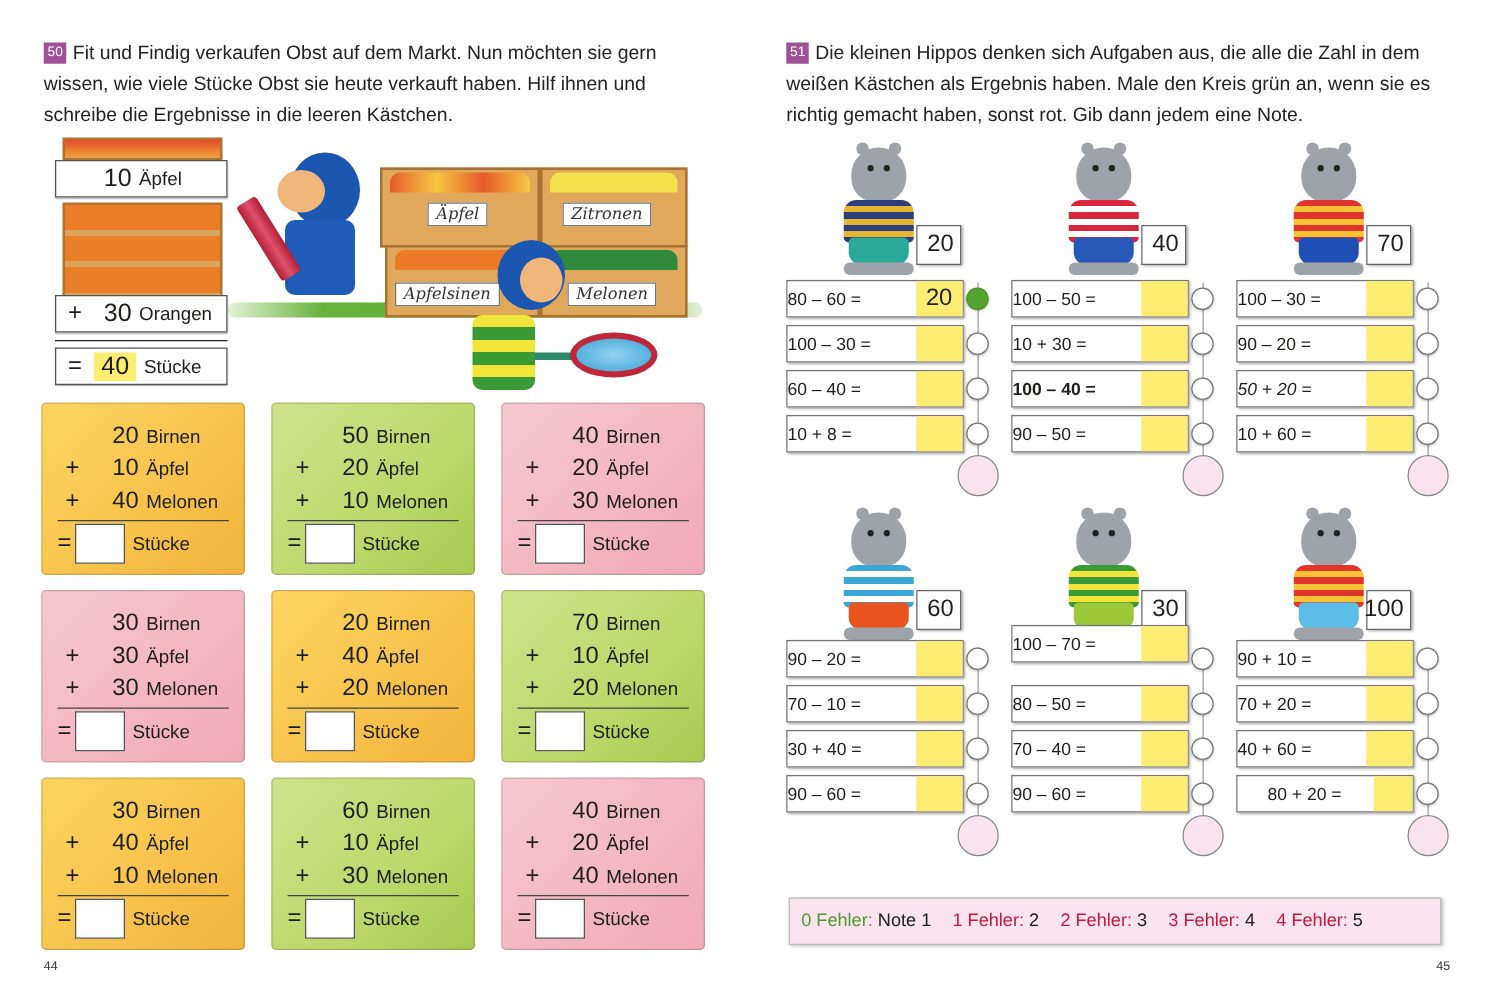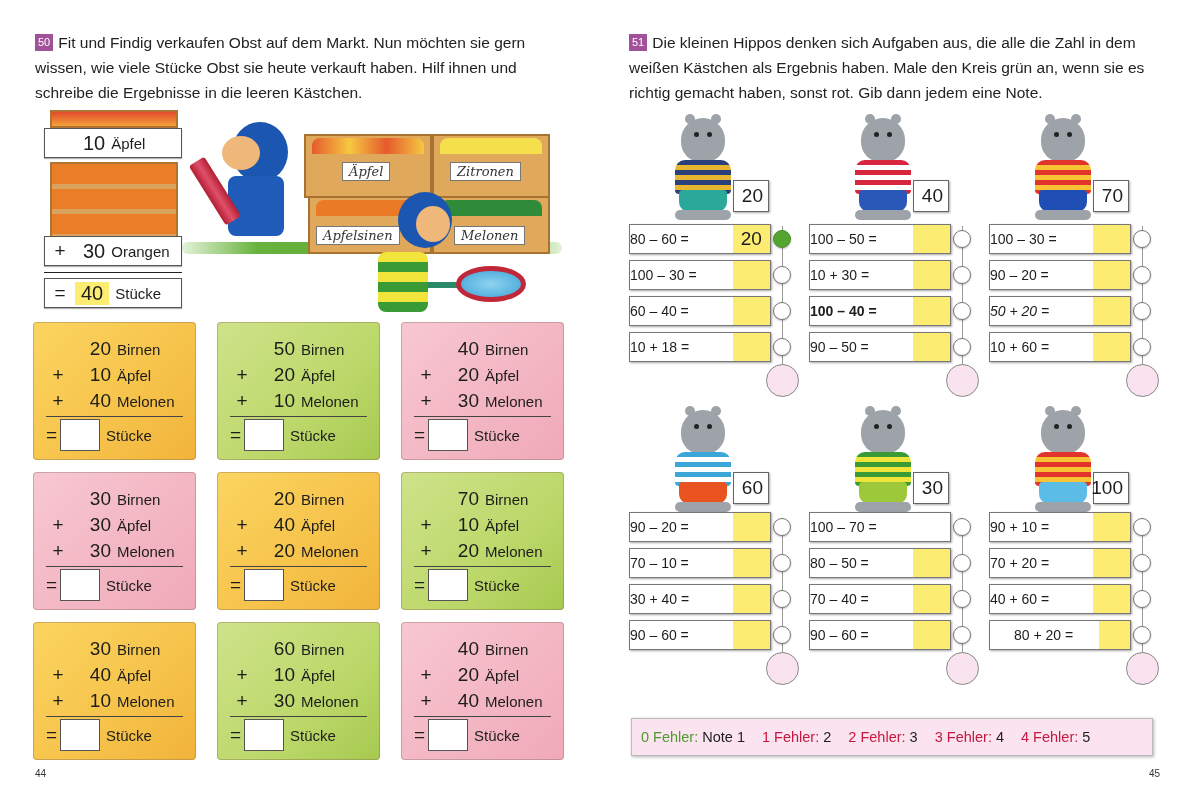--- a/index.html
+++ b/index.html
@@ -392,21 +392,21 @@
         <span class="eq-text">100 – 30 =</span>
         <span class="eq-ans"></span>
       </div>
     <div class="check" style="top:148px;"></div>
     <div class="eq-row" style="top:178px;">
         <span class="eq-text">60 – 40 =</span>
         <span class="eq-ans"></span>
       </div>
     <div class="check" style="top:184px;"></div>
     <div class="eq-row" style="top:214px;">
-        <span class="eq-text">10 + 18 =</span>
+        <span class="eq-text">10 + 8 =</span>
         <span class="eq-ans"></span>
       </div>
     <div class="check" style="top:220px;"></div>
     <div class="grade"></div>
   </div>
 
   <div class="hippo-block" style="left:213px; top:118px;">
     <div class="hippo">
       <div class="h-head">
           <div class="h-ear1"></div>
@@ -524,21 +524,21 @@
           <div class="h-ear2"></div>
           <div class="h-eye1"></div>
           <div class="h-eye2"></div>
         </div>
       <div class="h-shirt" style="background:repeating-linear-gradient(#3a9a35 0 5px,#f1e43a 5px 10px);"></div>
       <div class="h-pants" style="background:#9cc83a;"></div>
       <div class="h-feet"></div>
     </div>
     <div class="target">30</div>
     <div class="stem"></div>
-    <div class="eq-row" style="top:102px;flex-direction:column;">
+    <div class="eq-row" style="top:90px;">
         <span class="eq-text">100 – 70 =</span>
         <span class="eq-ans"></span>
       </div>
     <div class="check" style="top:108px;"></div>
     <div class="eq-row" style="top:138px;">
         <span class="eq-text">80 – 50 =</span>
         <span class="eq-ans"></span>
       </div>
     <div class="check" style="top:144px;"></div>
     <div class="eq-row" style="top:174px;">

